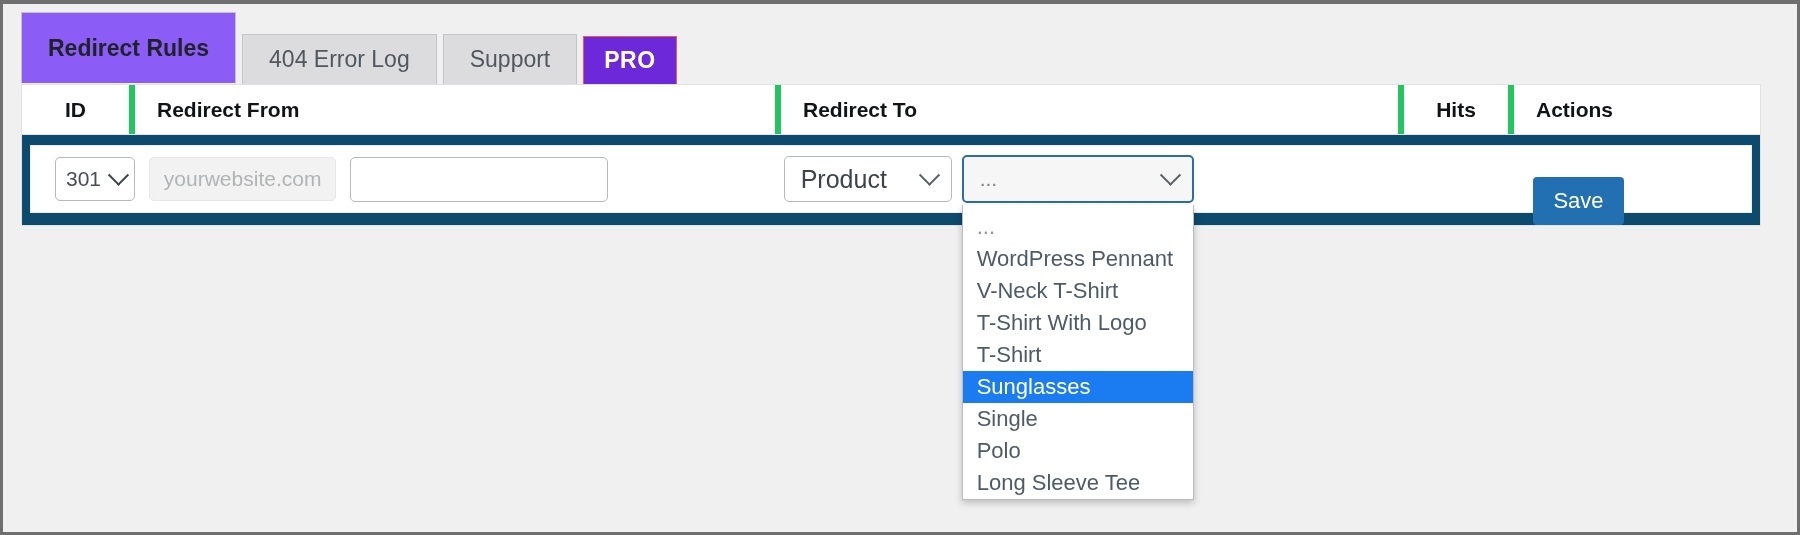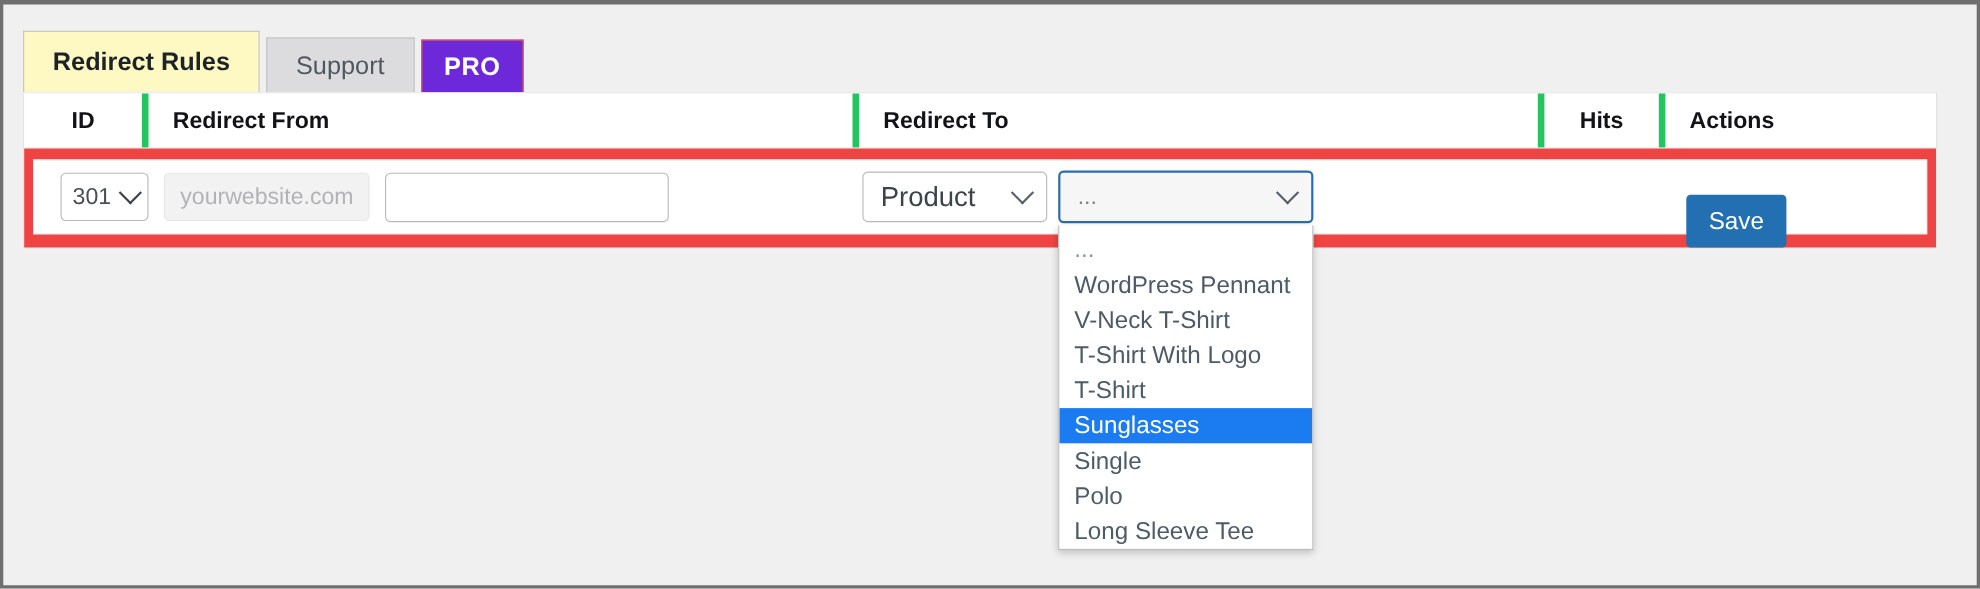--- a/index.html
+++ b/index.html
@@ -56,24 +56,24 @@
     font-size: 23px;
     color: #50575e;
     background: #dcdcde;
     border: 1px solid #c3c4c7;
     border-bottom: none;
     margin-right: 6px;
     line-height: 1;
     white-space: nowrap;
   }
   .tab.active {
-    background: #fef9c3;
+    background: #8b5cf6;
     color: #1d2327;
     font-weight: bold;
-    height: 56px;
+    height: 72px;
     border-color: #c3c4c7;
     border-bottom: 1px solid #f0f0f1;
     z-index: 5;
   }
   .tab.pro {
     background: #6d28d9;
     color: #ffffff;
     font-weight: bold;
     border-color: #f3593d;
     padding: 0 20px;
@@ -110,21 +110,21 @@
     border-right: 6px solid #22c55e;
     white-space: nowrap;
   }
   .th.c-id      { width: 113px; justify-content: center; padding-left: 0; }
   .th.c-from    { width: 646px; }
   .th.c-to      { width: 623px; }
   .th.c-hits    { width: 110px; justify-content: center; padding-left: 0; }
   .th.c-actions { width: 245px; border-right: none; }
 
   .panel-body {
-    background: #ef4444;
+    background: #0c4a6e;
     padding: 10px 8px 12px 8px;
   }
   .row {
     background: #ffffff;
     border: 1px solid #ececed;
     display: flex;
     align-items: center;
     height: 68px;
     box-sizing: border-box;
   }
@@ -271,20 +271,23 @@
   }
 </style>
 </head>
 <body>
 
 <div class="page">
 
   <div class="tabs">
     <div class="tab active">
       <span>Redirect Rules</span>
+    </div>
+    <div class="tab">
+      <span>404 Error Log</span>
     </div>
     <div class="tab">
       <span>Support</span>
     </div>
     <div class="tab pro">
       <span>PRO</span>
     </div>
   </div>
 
   <div class="panel">

